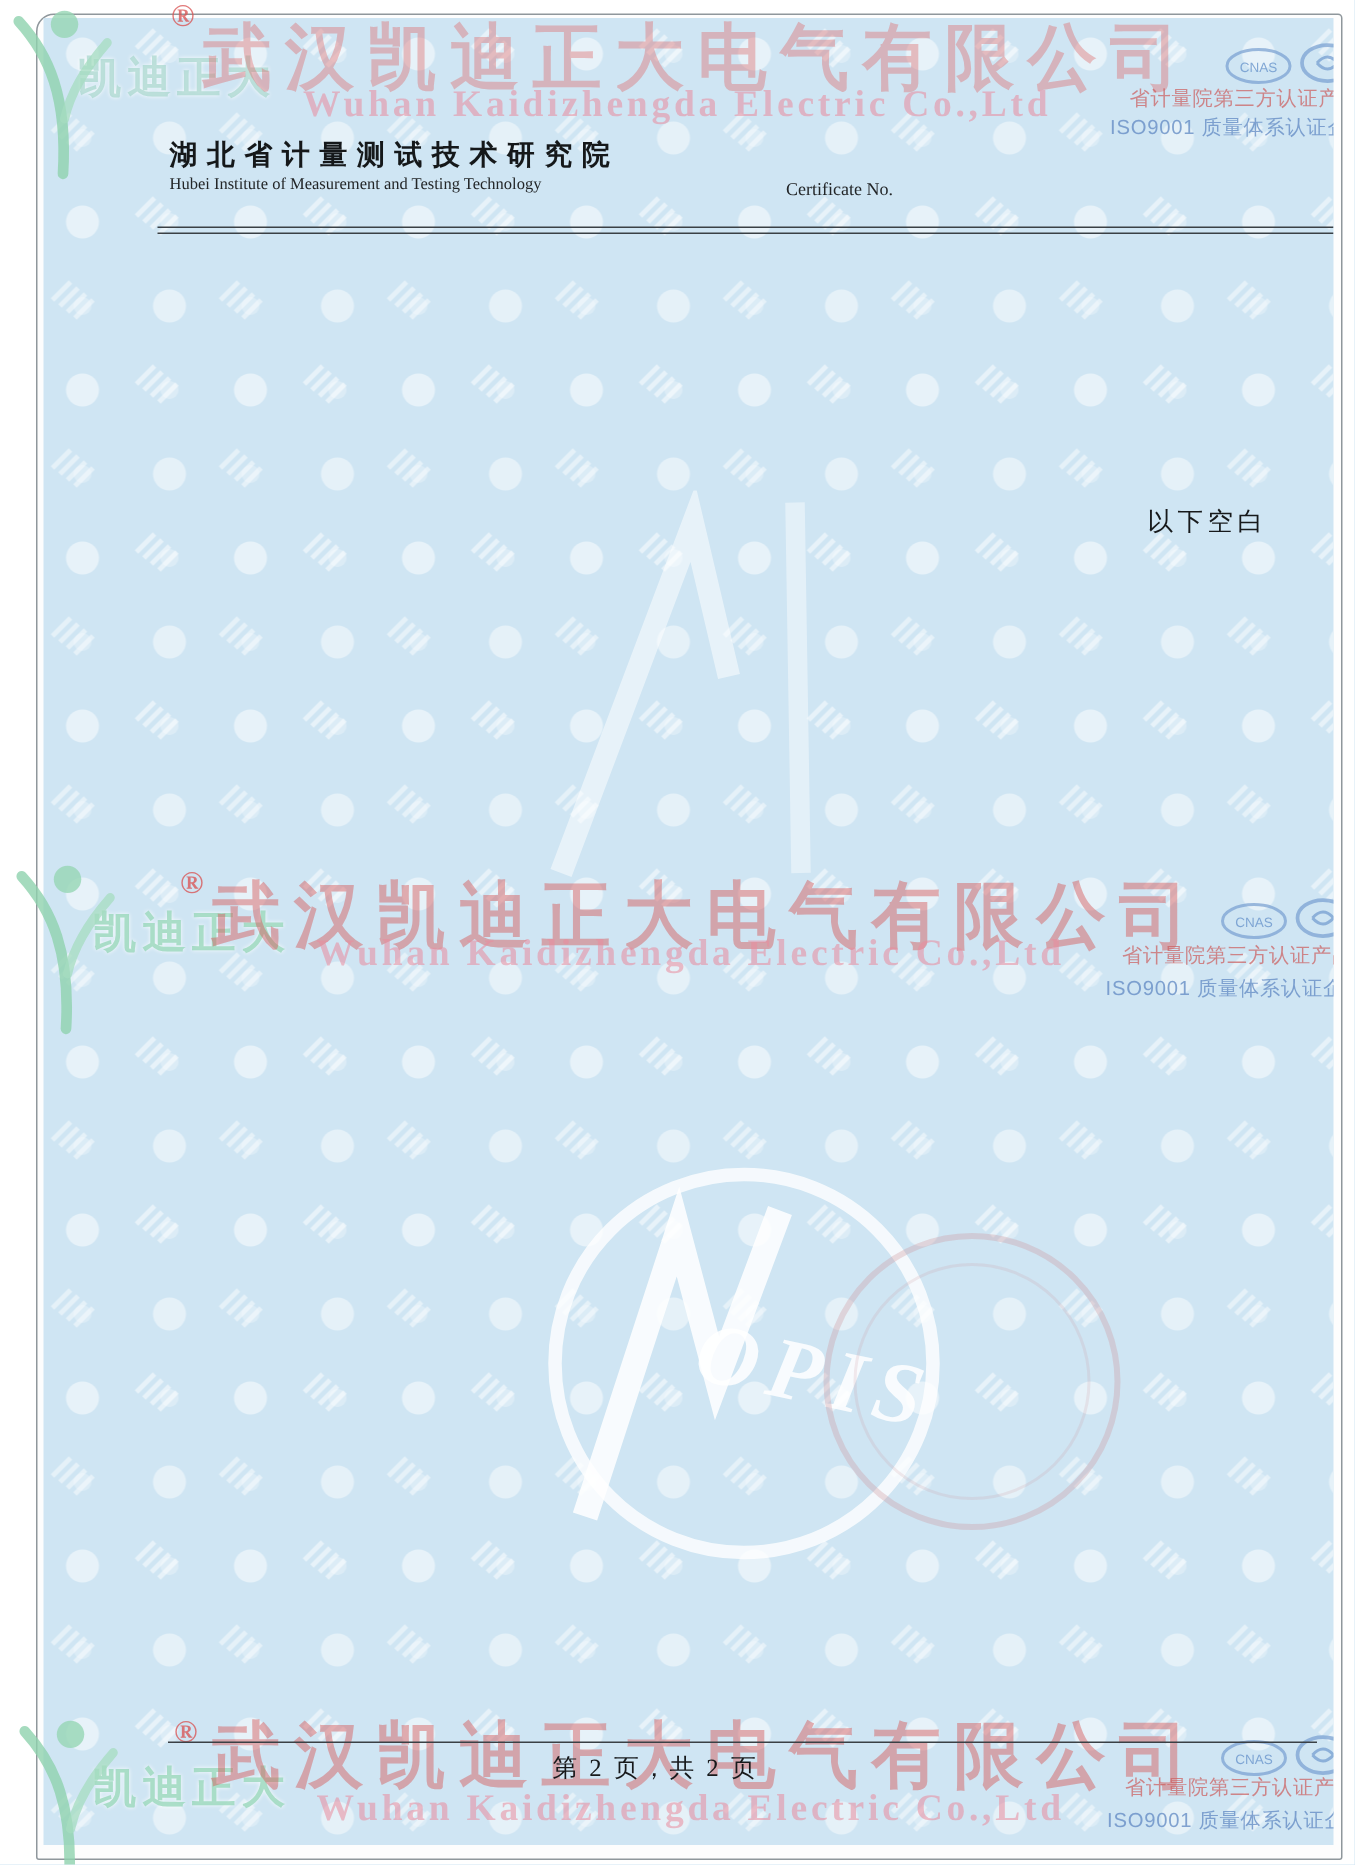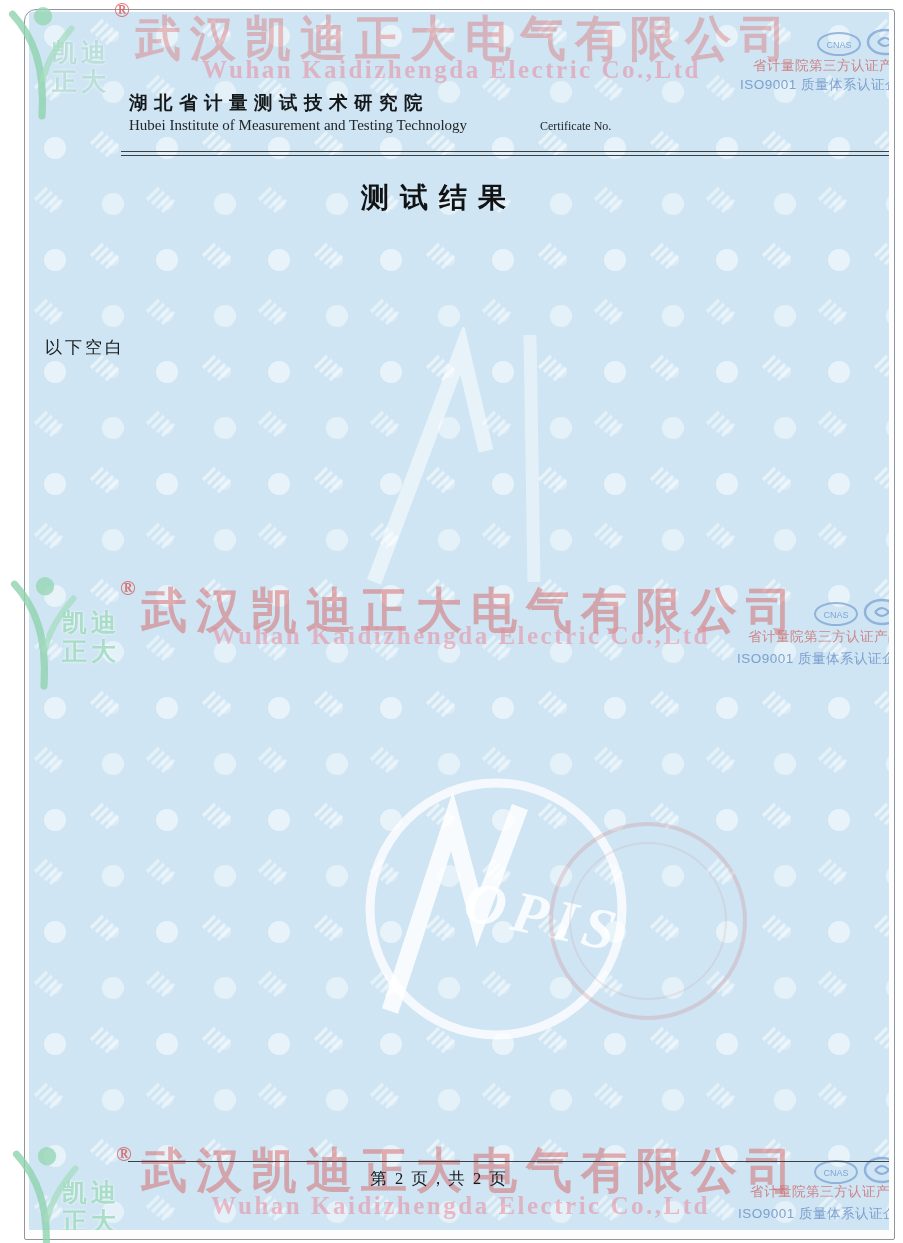--- a/index.html
+++ b/index.html
@@ -37,22 +37,22 @@
   .b-bot .wm-cn{left:112px;top:8px;}
   .wm-en{
     position:absolute;white-space:nowrap;font-weight:bold;
     font-family:"Liberation Serif",serif;
     font-size:25px;letter-spacing:2.5px;color:rgba(233,139,157,.55);
   }
   .b-top .wm-en{left:173px;top:44px;}
   .b-mid .wm-en{left:182px;top:50px;}
   .b-bot .wm-en{left:182px;top:60px;}
   .wm-logo-text{
-    position:absolute;display:flex;flex-direction:column;
-    font-weight:bold;font-size:25px;line-height:29px;letter-spacing:4px;
+    position:absolute;display:flex;
+    font-weight:bold;font-size:29px;line-height:29px;letter-spacing:4px;
     color:rgba(150,214,184,.78);text-shadow:0 0 3px rgba(255,255,255,.9);justify-content:space-between;
   }
   .b-top .wm-logo-text{left:23px;top:26px;color:rgba(160,210,200,.65);}
   .b-mid .wm-logo-text{left:33px;top:36px;}
   .b-bot .wm-logo-text{left:33px;top:46px;}
   .stamp-red,.stamp-blue{position:absolute;white-space:nowrap;font-size:13.5px;letter-spacing:.5px;}
   .stamp-red{color:rgba(204,94,94,.72);}
   .stamp-blue{color:rgba(100,140,196,.78);}
   .b-top .stamp-red{left:724px;top:45px;}
   .b-top .stamp-blue{left:711px;top:64px;}
@@ -72,29 +72,29 @@
   .lg-bot{left:6px;top:1142px;}
   .wm-reg{
     position:absolute;font-family:"Liberation Serif",serif;
     font-weight:bold;font-size:21px;color:rgba(216,84,84,.78);
   }
   .lg-top .wm-reg{left:112px;top:-4px;}
   .lg-mid .wm-reg{left:116px;top:4px;}
   .lg-bot .wm-reg{left:110px;top:0px;}
 
   
-  .content{position:absolute;left:16px;top:0;width:788px;height:1218px;z-index:3;}
+  .content{position:absolute;left:0;top:0;width:788px;height:1218px;z-index:3;padding-left:28px;}
   .institute-cn{
     position:absolute;left:84px;top:78px;
     font-weight:bold;font-size:18.5px;letter-spacing:6.5px;color:#15181a;
     white-space:nowrap;
   }
   .institute-en{
     position:absolute;left:84px;top:105px;
-    font-family:"Liberation Serif",serif;font-size:15px;color:#232628;
+    font-family:"Liberation Serif",serif;font-size:11px;color:#232628;
     white-space:nowrap;
   }
   .cert-line{
     position:absolute;left:495px;top:79px;white-space:nowrap;
     font-weight:bold;font-size:17.5px;color:#15181a;letter-spacing:.5px;
   }
   .cert-line .num{border-bottom:1.5px solid #15181a;padding-bottom:1px;}
   .cert-en{
     position:absolute;left:495px;top:107px;
     font-family:"Liberation Serif",serif;font-size:12px;color:#232628;
@@ -110,21 +110,21 @@
   .doc-subtitle{
     position:absolute;left:0;top:214px;width:100%;text-align:center;
     font-family:"Liberation Mono",monospace;font-size:16.5px;letter-spacing:2px;color:#1c2022;
   }
   .doc-paragraph{
     position:absolute;left:84px;top:244px;width:682px;
     font-family:"Liberation Serif",serif;font-size:17.5px;line-height:42px;
     color:#17191b;text-align:justify;text-indent:2em;
   }
   .blank-note{
-    position:absolute;left:0;top:324px;width:100%;text-align:left;
+    position:absolute;left:0;top:324px;width:100%;text-align:right;
     font-family:"Liberation Serif",serif;font-size:17px;letter-spacing:3px;color:#17191b;
   }
   .rule-footer{
     position:absolute;left:83px;top:1149px;width:766px;height:0;
     border-top:1.6px solid #3a4045;
   }
   .page-info{
     position:absolute;left:0;top:1156px;width:100%;text-align:center;
     font-family:"Liberation Serif",serif;font-size:16.5px;letter-spacing:2px;color:#17191b;
   }
@@ -236,21 +236,20 @@
     <div class="stamp-red">省计量院第三方认证产品</div>
     <div class="stamp-blue">ISO9001 质量体系认证企业</div>
   </div>
 
   <div class="content">
     <div class="institute-cn">湖北省计量测试技术研究院</div>
     <div class="institute-en">Hubei Institute of Measurement and Testing Technology</div>
     <div class="cert-en">Certificate No.</div>
     <div class="rule-double"></div>
 
-    <div class="doc-title">测试结果</div>
     <div class="blank-note">以下空白</div>
 
     <div class="rule-footer"></div>
     <div class="page-info">第 2 页，共 2 页</div>
   </div>
 </div>
 
 <div class="logo-green lg-top">
   <svg width="80" height="122" viewBox="0 0 70 120" aria-hidden="true">
     <circle cx="36" cy="14" r="9" fill="#96d6b4" opacity="0.8"></circle>

